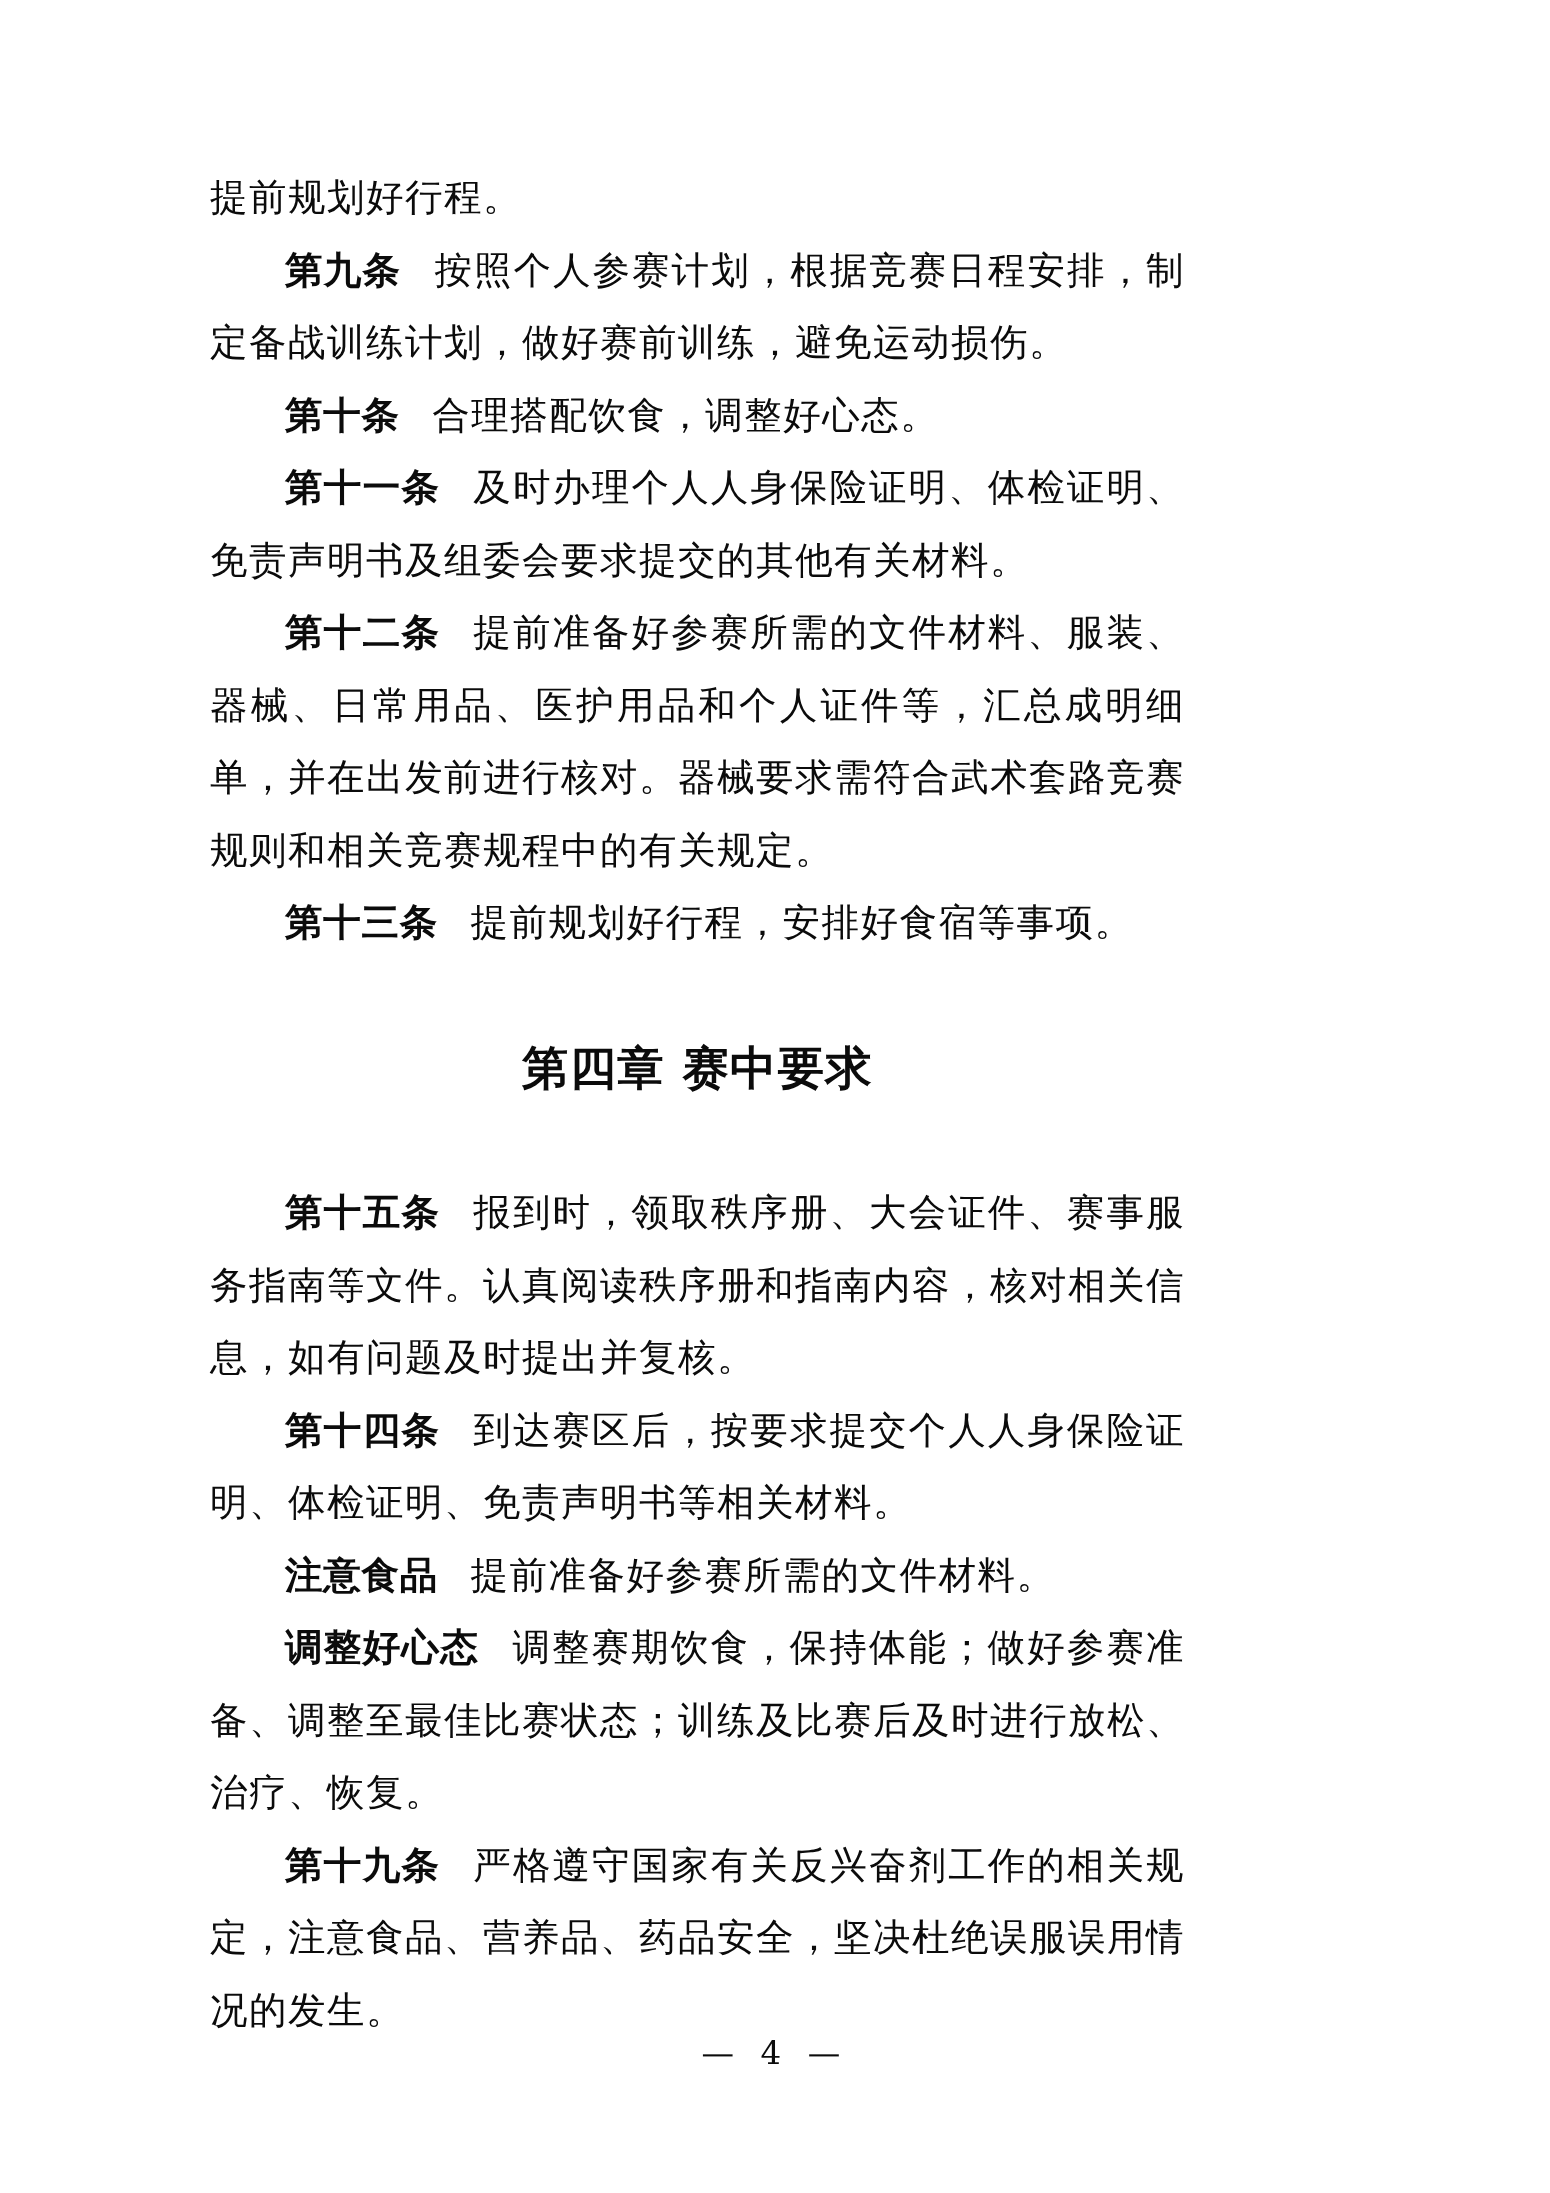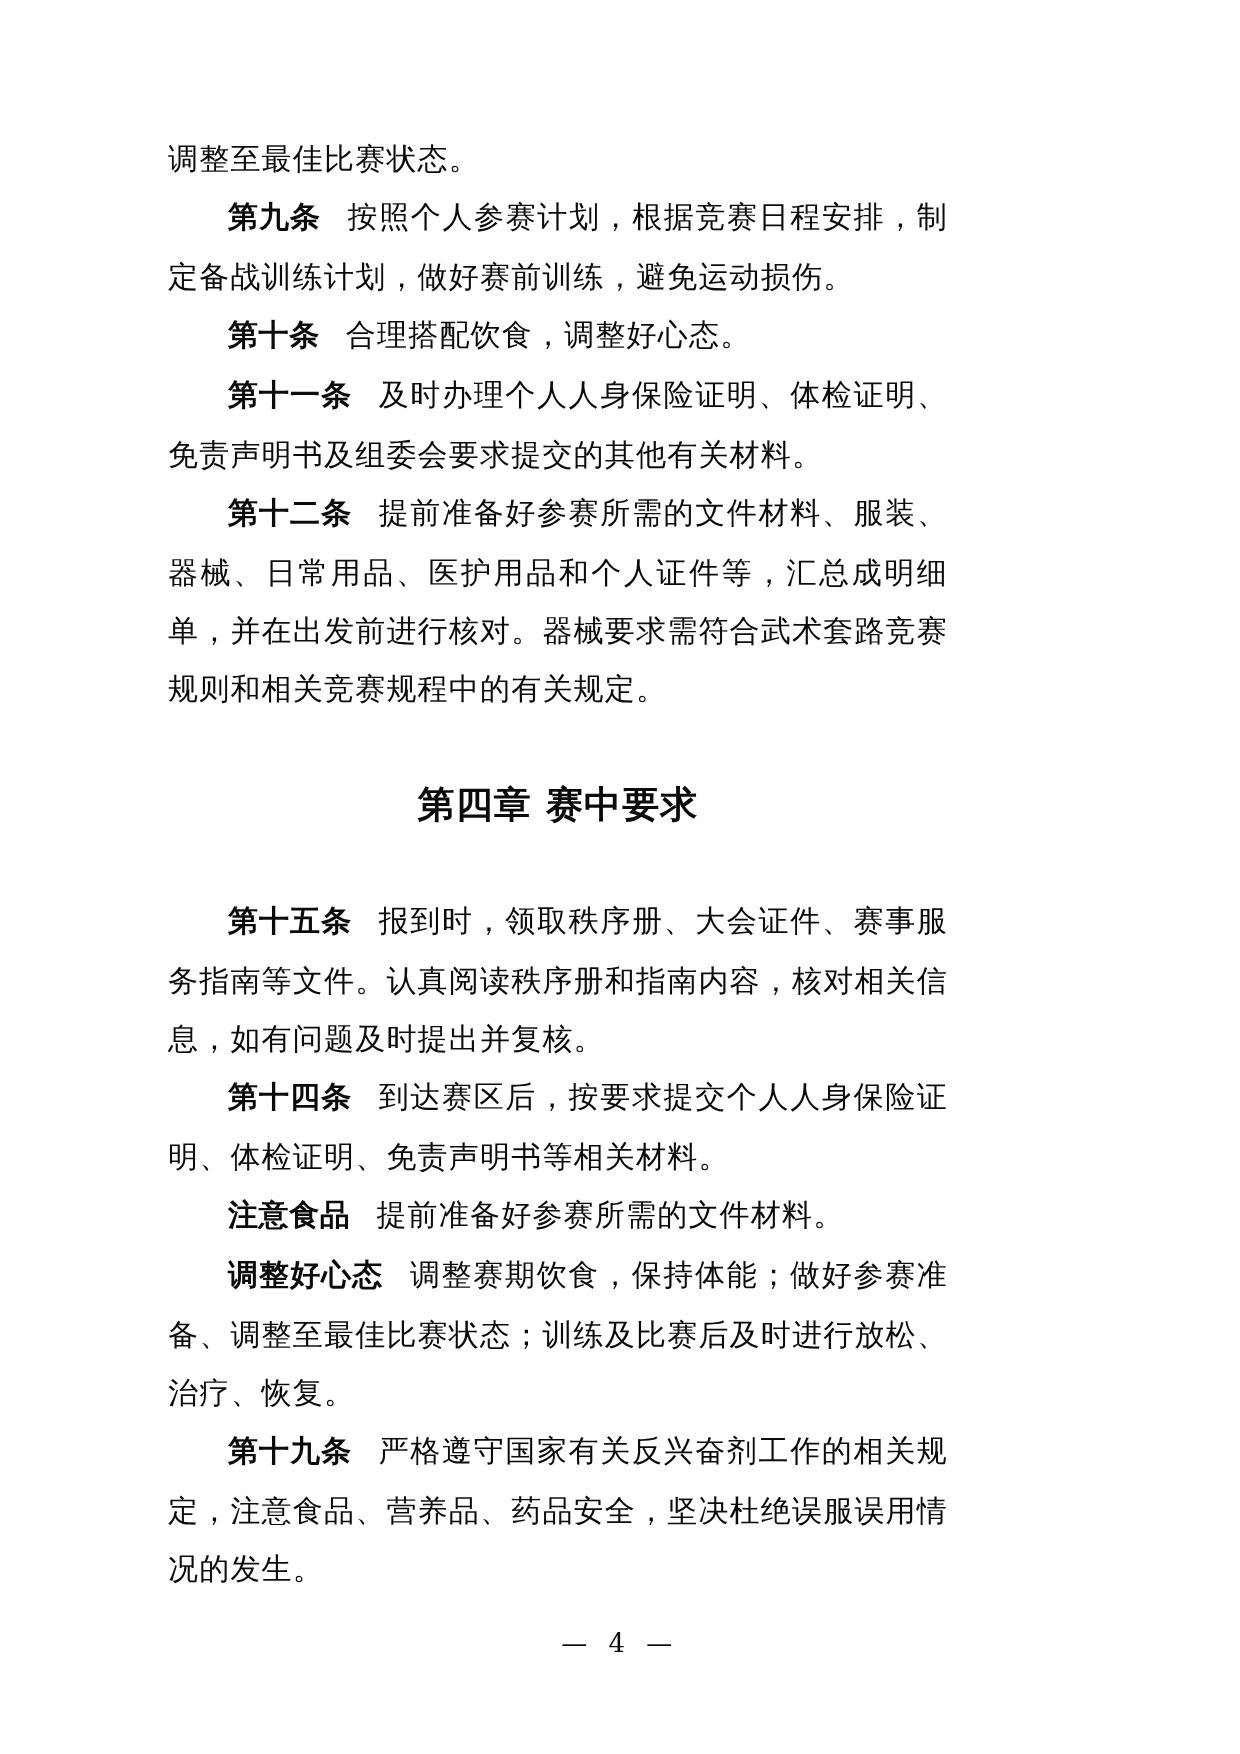--- a/index.html
+++ b/index.html
@@ -38,21 +38,21 @@
     -webkit-font-smoothing: none;
   }
   .para.indent {
     text-indent: 60px;
   }
   .para.cont {
     text-indent: 0;
   }
   
   .artno {
-    font-family: Liberation Mono, monospace;
+    font-family: Liberation Serif, serif;
     font-weight: bold;
     letter-spacing: 0.02em;
   }
   .artgap {
     display: inline-block;
     width: 26px;
   }
   
   .chapter {
     font-family: "DejaVu Sans", "Liberation Sans", sans-serif;
@@ -82,30 +82,31 @@
 </style>
 </head>
 <body>
 
 <div class="page">
 
   <div class="textblock">
 
     <div>
 
-      <p class="para cont"><span>调整至最佳比赛状态。</span></p>
+      <p class="para cont"><span>提前规划好行程。</span></p>
 
       <p class="para indent"><span class="artno">第九条</span><span class="artgap"></span><span>按照个人参赛计划，根据竞赛日程安排，制定备战训练计划，做好赛前训练，避免运动损伤。</span></p>
 
       <p class="para indent"><span class="artno">第十条</span><span class="artgap"></span><span>合理搭配饮食，调整好心态。</span></p>
 
       <p class="para indent"><span class="artno">第十一条</span><span class="artgap"></span><span>及时办理个人人身保险证明、体检证明、免责声明书及组委会要求提交的其他有关材料。</span></p>
 
       <p class="para indent"><span class="artno">第十二条</span><span class="artgap"></span><span>提前准备好参赛所需的文件材料、服装、器械、日常用品、医护用品和个人证件等，汇总成明细单，并在出发前进行核对。器械要求需符合武术套路竞赛规则和相关竞赛规程中的有关规定。</span></p>
 
+      <p class="para indent"><span class="artno">第十三条</span><span class="artgap"></span><span>提前规划好行程，安排好食宿等事项。</span></p>
 
     </div>
 
     <div class="blankline"></div>
 
     <h2 class="chapter">第四章  赛中要求</h2>
 
     <div class="blankline"></div>
 
     <div>

